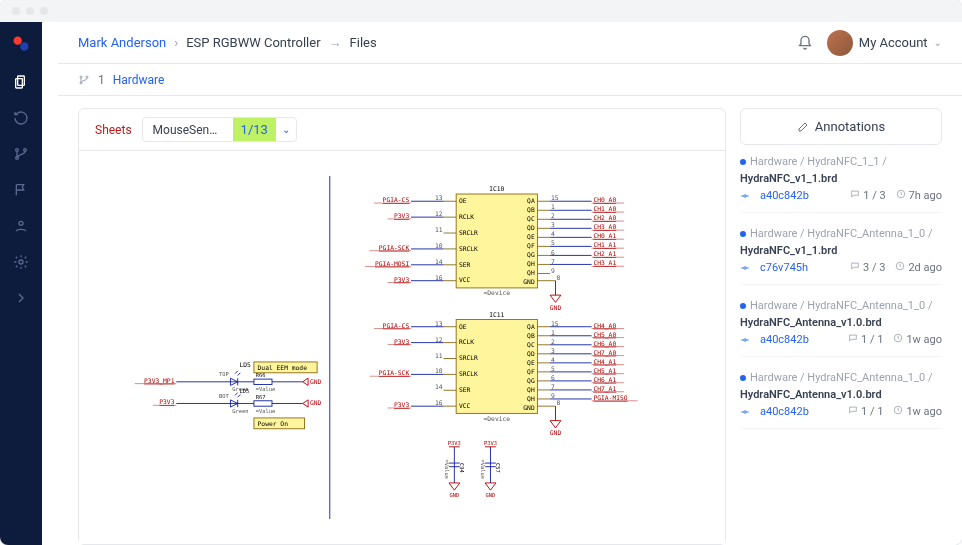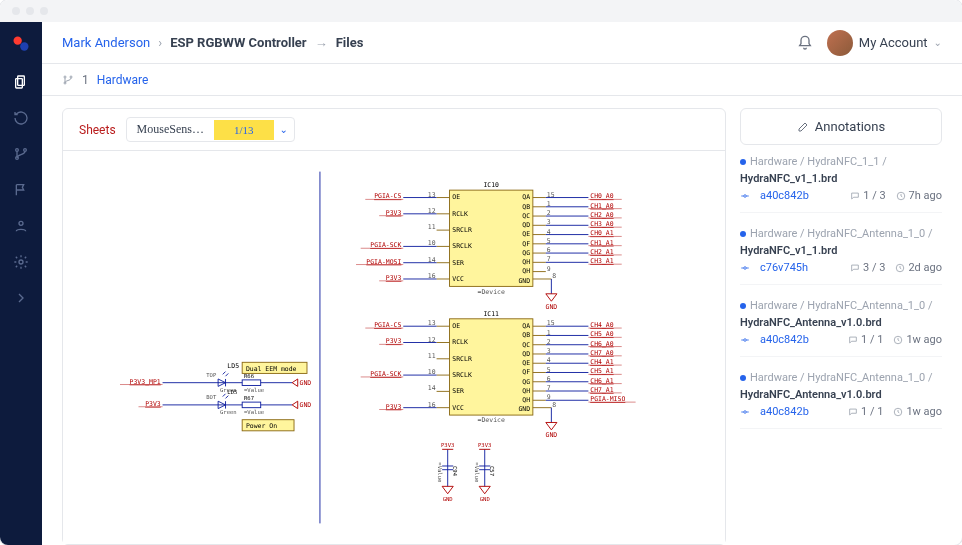--- a/index.html
+++ b/index.html
@@ -5,25 +5,25 @@
 * { margin:0; padding:0; box-sizing:border-box; }
 body { font-family:-apple-system,BlinkMacSystemFont,"Segoe UI",Roboto,sans-serif; font-size:13px; color:#333; background:#fff; width:962px; height:545px; overflow:hidden; position:relative; border-radius:8px; box-shadow:0 0 0 1px #e5e7eb; }
 .window-chrome { height:22px; background:#f3f4f6; display:flex; align-items:center; padding:0 12px; gap:6px; border-top-left-radius:8px; border-top-right-radius:8px;}
 .dot { width:8px; height:8px; border-radius:50%; background:#e5e7eb; }
 .app-body { display:flex; height:calc(100% - 22px); }
 .sidebar { width:42px; background:#0d1b3d; display:flex; flex-direction:column; align-items:center; padding-top:12px; gap:20px; }
 .sidebar .logo { width:20px; height:20px; color:#ff3b30; }
 .sidebar .nav-icon { width:16px; height:16px; color:#5a6a8f; cursor:pointer; position:relative;}
 .sidebar .nav-icon.active { color:#fff; }
 .sidebar .nav-icon.active::after { content:""; position:absolute; left:-13px; top:-4px; bottom:-4px; width:2px; background:#fff;}
-.main { flex:1; display:flex; flex-direction:column; }
+.main { flex:1; display:flex; flex-direction:column;margin-left:16px; }
 .topbar { height:42px; border-bottom:1px solid #e5e7eb; display:flex; align-items:center; padding:0 20px; gap:8px; }
 .crumb { color:#2563eb; cursor:pointer; }
 .crumb-sep { color:#9ca3af; }
-.crumb-plain { color:#374151;font-weight:bold; }
+.crumb-plain { color:#374151; }
 .topbar-right { margin-left:auto; display:flex; align-items:center; gap:14px; }
 .bell { width:16px; height:16px; color:#6b7280; cursor:pointer; position:relative;}
 .bell::after { content:""; position:absolute; top:-2px; right:-2px; width:5px; height:5px; background:#ef4444; border-radius:50%; }
 .avatar { width:26px; height:26px; border-radius:50%; background:linear-gradient(135deg,#c07050,#8b5a3a); cursor:pointer; }
 .account { display:flex; align-items:center; gap:6px; color:#374151; cursor:pointer; }
 .chev { font-size:10px; color:#9ca3af; }
 .subbar { height:32px; border-bottom:1px solid #e5e7eb; display:flex; align-items:center; padding:0 20px; gap:8px; font-size:12px; }
 .subbar .branch-icon { color:#9ca3af; }
 .subbar .count { color:#6b7280; }
 .subbar .branches { color:#2563eb; cursor:pointer; }
@@ -34,36 +34,36 @@
 .doc-title { font-size:14px; color:#374151; }
 .back-link { margin-left:auto; color:#2563eb; cursor:pointer; display:flex; align-items:center; gap:4px; font-size:12px;}
 .version-toggle { display:flex; align-items:center; gap:10px; margin-left:18px; }
 .vt-col { display:flex; flex-direction:column; align-items:center; font-size:10px; line-height:1.2; }
 .vt-label { color:#374151; font-size:11px; }
 .vt-hash { color:#9ca3af; }
 .toggle-sw { width:32px; height:16px; background:#10b981; border-radius:8px; position:relative; cursor:pointer; }
 .toggle-thumb { position:absolute; right:2px; top:2px; width:12px; height:12px; background:#fff; border-radius:50%; }
 .sheets-row { display:flex; align-items:center; padding:8px 16px; gap:10px; border-bottom:1px solid #e5e7eb; font-size:12px;}
 .sheets-label { color:#b91c1c; }
-.sheet-pager { display:flex; align-items:center; border:1px solid #e5e7eb; border-radius:4px; overflow:hidden; cursor:pointer;font-family:Liberation Serif, serif; }
+.sheet-pager { display:flex; align-items:center; border:1px solid #e5e7eb; border-radius:4px; overflow:hidden; cursor:pointer; }
 .sheet-name { padding:4px 10px; color:#374151; max-width:90px; white-space:nowrap; overflow:hidden; text-overflow:ellipsis;}
-.sheet-pg { padding:4px 20px; background:#fde047; color:#2563eb; font-size:11px;}
+.sheet-pg { padding:4px 8px; background:#bef264; color:#2563eb; font-size:13px;}
 .sheet-chev { padding:4px 6px; color:#2563eb; font-size:10px;}
 .canvas { flex:1; overflow:hidden; position:relative; background:#fff; padding:6px; border:1px solid transparent;}
 .canvas img, .canvas svg { width:100%; height:100%; }
 .right-col { width:202px; display:flex; flex-direction:column; }
 .anno-header { display:flex; align-items:center; justify-content:center; gap:6px; padding:10px; border:1px solid #e5e7eb; border-radius:6px; color:#374151; font-size:13px;}
 .anno-list { margin-top:10px; display:flex; flex-direction:column; gap:14px; font-size:11px; }
 .anno-item { display:flex; flex-direction:column; gap:4px; padding-bottom:10px; border-bottom:1px solid #f3f4f6;}
 .anno-path { color:#9ca3af; display:flex; align-items:center; gap:4px;}
 .anno-dot { width:6px; height:6px; border-radius:50%; background:#2563eb; }
 .anno-file { color:#374151; font-weight:600; }
 .anno-meta { display:flex; align-items:center; gap:10px; color:#6b7280;}
 .anno-hash { color:#2563eb; cursor:pointer; }
-.anno-count, .anno-time { display:flex; align-items:center; gap:3px; }
+.anno-count, .anno-time { display:flex; align-items:flex-start; gap:3px; }
 .anno-meta .spacer { margin-left:auto; }
 .ico { width:10px; height:10px; display:inline-block; }
 </style>
 </head>
 <body>
 <div class="window-chrome">
   <div class="dot"></div>
   <div class="dot"></div>
   <div class="dot"></div>
 </div>

